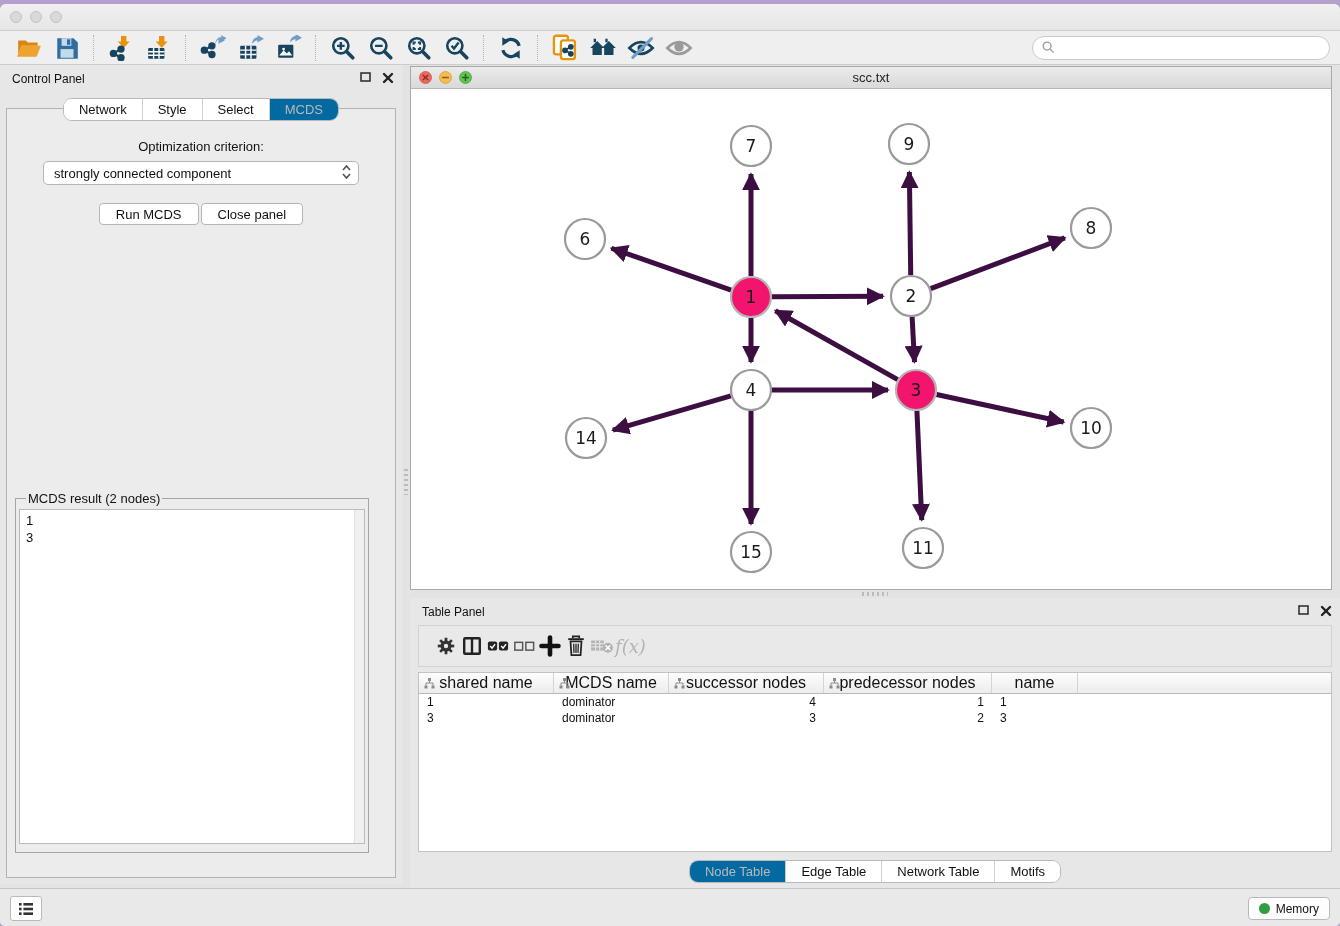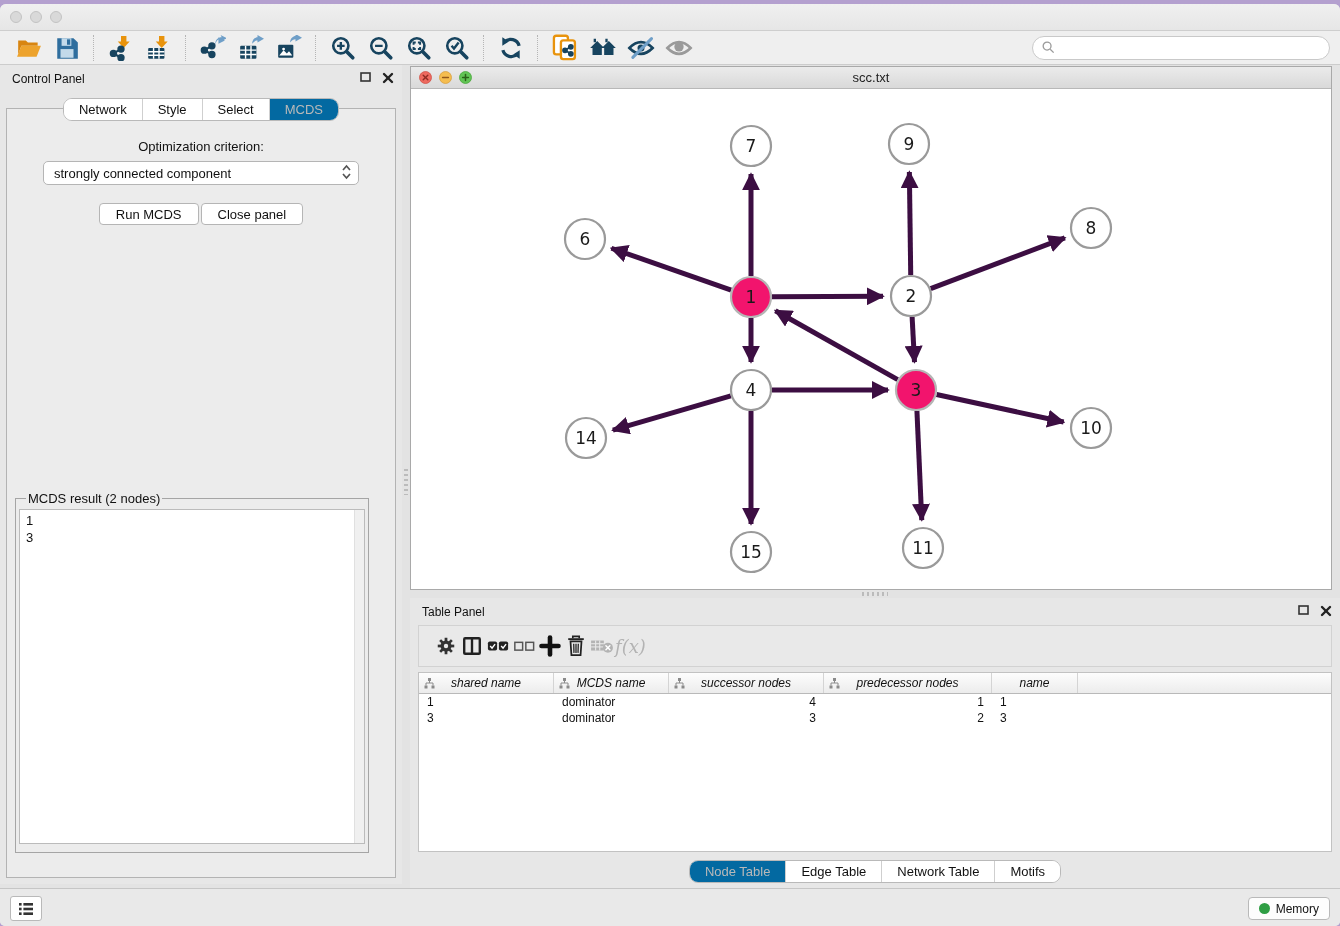--- a/index.html
+++ b/index.html
@@ -55,21 +55,21 @@
   #h-split{position:absolute;left:410px;top:586px;width:930px;height:8px;background:#e3e3e3;}
   #h-split .grip{position:absolute;left:452px;top:2px;height:4px;width:26px;background:repeating-linear-gradient(90deg,#bbb,#bbb 2px,#e3e3e3 2px,#e3e3e3 5px);}
 
   
   #table-panel{position:absolute;left:410px;top:594px;width:930px;height:290px;background:#e7e7e7;}
   #tp-toolbar{position:absolute;left:8px;right:8px;top:27px;height:42px;background:#e9e9e9;border:1px solid #d2d2d2;display:flex;align-items:center;padding-left:14px;box-sizing:border-box;}
   .tp-btn{display:flex;align-items:center;justify-content:center;width:26px;height:26px;}
   #fx-label{font-size:18px;font-style:italic;color:#b3b3b3;font-family:"DejaVu Serif","Liberation Serif",serif;}
   #tp-table{position:absolute;left:8px;right:8px;top:74px;bottom:36px;background:#fff;border:1px solid #c2c2c2;overflow:hidden;}
   #tp-header{display:flex;height:20px;background:linear-gradient(#fdfdfd,#ececec);border-bottom:1px solid #b9b9b9;}
-  .th{position:relative;display:flex;align-items:center;justify-content:center;font-size:12px;color:#111;border-right:1px solid #d4d4d4;box-sizing:border-box;font-style:italic;}
+  .th{position:relative;display:flex;align-items:center;justify-content:center;font-size:16px;color:#111;border-right:1px solid #d4d4d4;box-sizing:border-box;}
   .th .fork{position:absolute;left:5px;top:5px;}
   .tr{display:flex;height:16px;align-items:center;}
   .td{font-size:12px;color:#111;box-sizing:border-box;padding:0 8px;white-space:nowrap;overflow:hidden;}
   #tp-tabs-row{position:absolute;left:0;right:0;bottom:5px;display:flex;justify-content:center;}
 
   
   #statusbar{position:absolute;left:0;right:0;top:884px;height:38px;background:#e9e9e9;border-top:1px solid #c6c6c6;}
   #list-btn{position:absolute;left:10px;top:7px;width:30px;height:23px;background:#fff;border:1px solid #b9b9b9;border-radius:3px;display:flex;align-items:center;justify-content:center;}
   #memory-btn{position:absolute;right:10px;top:8px;height:21px;background:#fdfdfd;border:1px solid #b9b9b9;border-radius:4px;display:flex;align-items:center;gap:6px;padding:0 10px;font-size:12px;color:#111;}
   #memory-dot{width:11px;height:11px;border-radius:50%;background:#2f9e44;}

